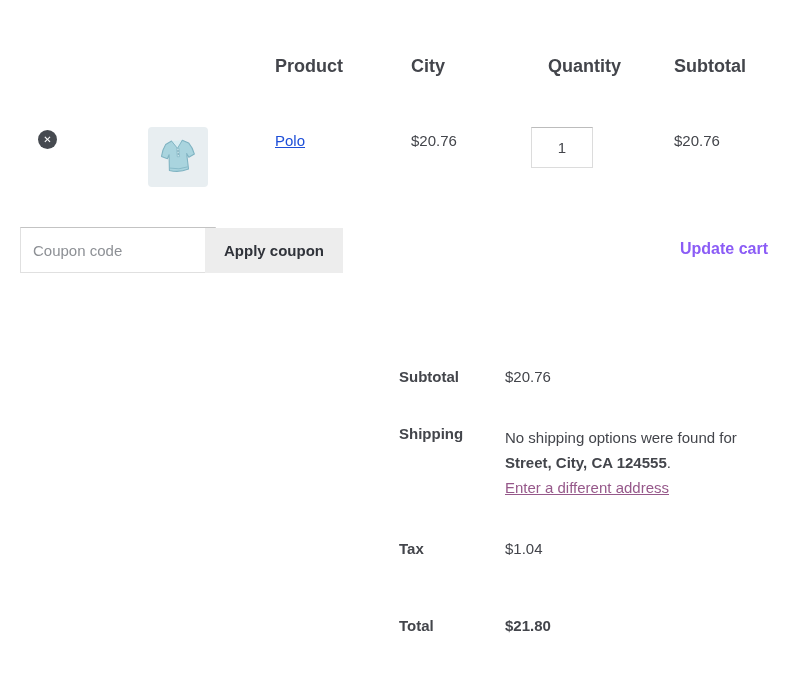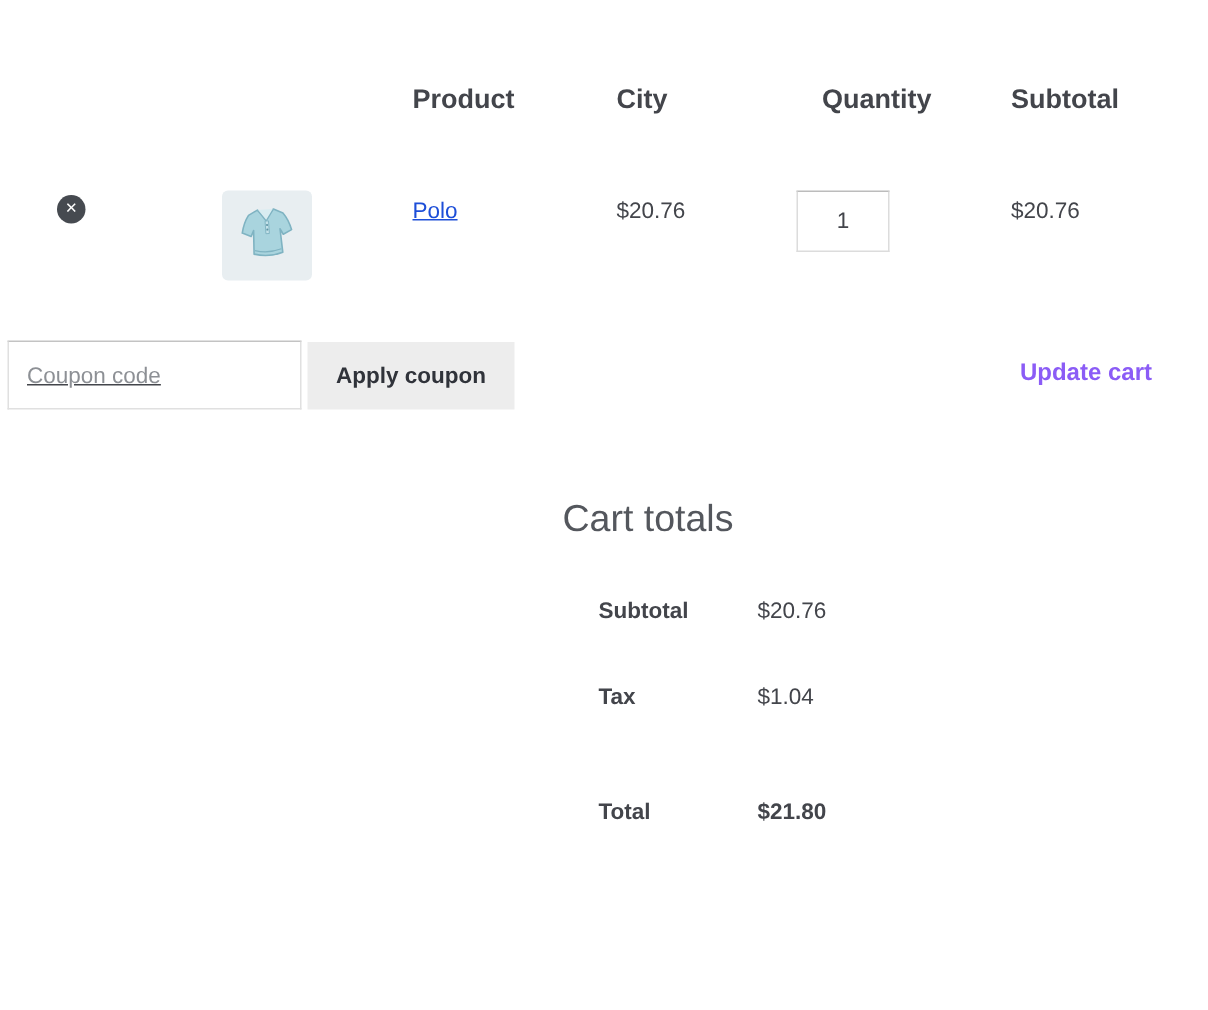--- a/index.html
+++ b/index.html
@@ -162,34 +162,41 @@
 <div class="abs" style="left:275px; top:132px;">
   <a class="product-link">Polo</a>
 </div>
 
 <div class="abs cell-text" style="left:411px; top:132px;">$20.76</div>
 
 <input class="abs qty-input" type="text" style="left: 531px; top: 127px;" value="1">
 
 <div class="abs cell-text" style="left:674px; top:132px;">$20.76</div>
 
-<input class="abs coupon-input" type="text" style="left: 5px; top: 227px; text-decoration: underline;" placeholder="Coupon code">
+<input class="abs coupon-input" type="text" style="left: 20px; top: 227px;" placeholder="Coupon code">
 
 <button class="abs apply-btn" style="left:205px; top:228px;">Apply coupon</button>
 
 <button class="abs update-btn" style="right:37px; top:240px;">Update cart</button>
 
 <div class="abs totals">
-  <h2 class="totals-title">Cart totals</h2>
 
   <div class="trow trow-subtotal">
     <div class="tlabel">Subtotal</div>
     <div class="tvalue">$20.76</div>
   </div>
 
+  <div class="trow trow-shipping">
+    <div class="tlabel">Shipping</div>
+    <div class="tvalue">
+      <span>No shipping options were found for</span>
+      <span class="addr-strong">Street, City, CA 124555</span><span>.</span><br>
+      <a class="shipping-link">Enter a different address</a>
+    </div>
+  </div>
 
   <div class="trow trow-tax">
     <div class="tlabel">Tax</div>
     <div class="tvalue">$1.04</div>
   </div>
 
   <div class="trow trow-total">
     <div class="tlabel">Total</div>
     <div class="tvalue">$21.80</div>
   </div>

